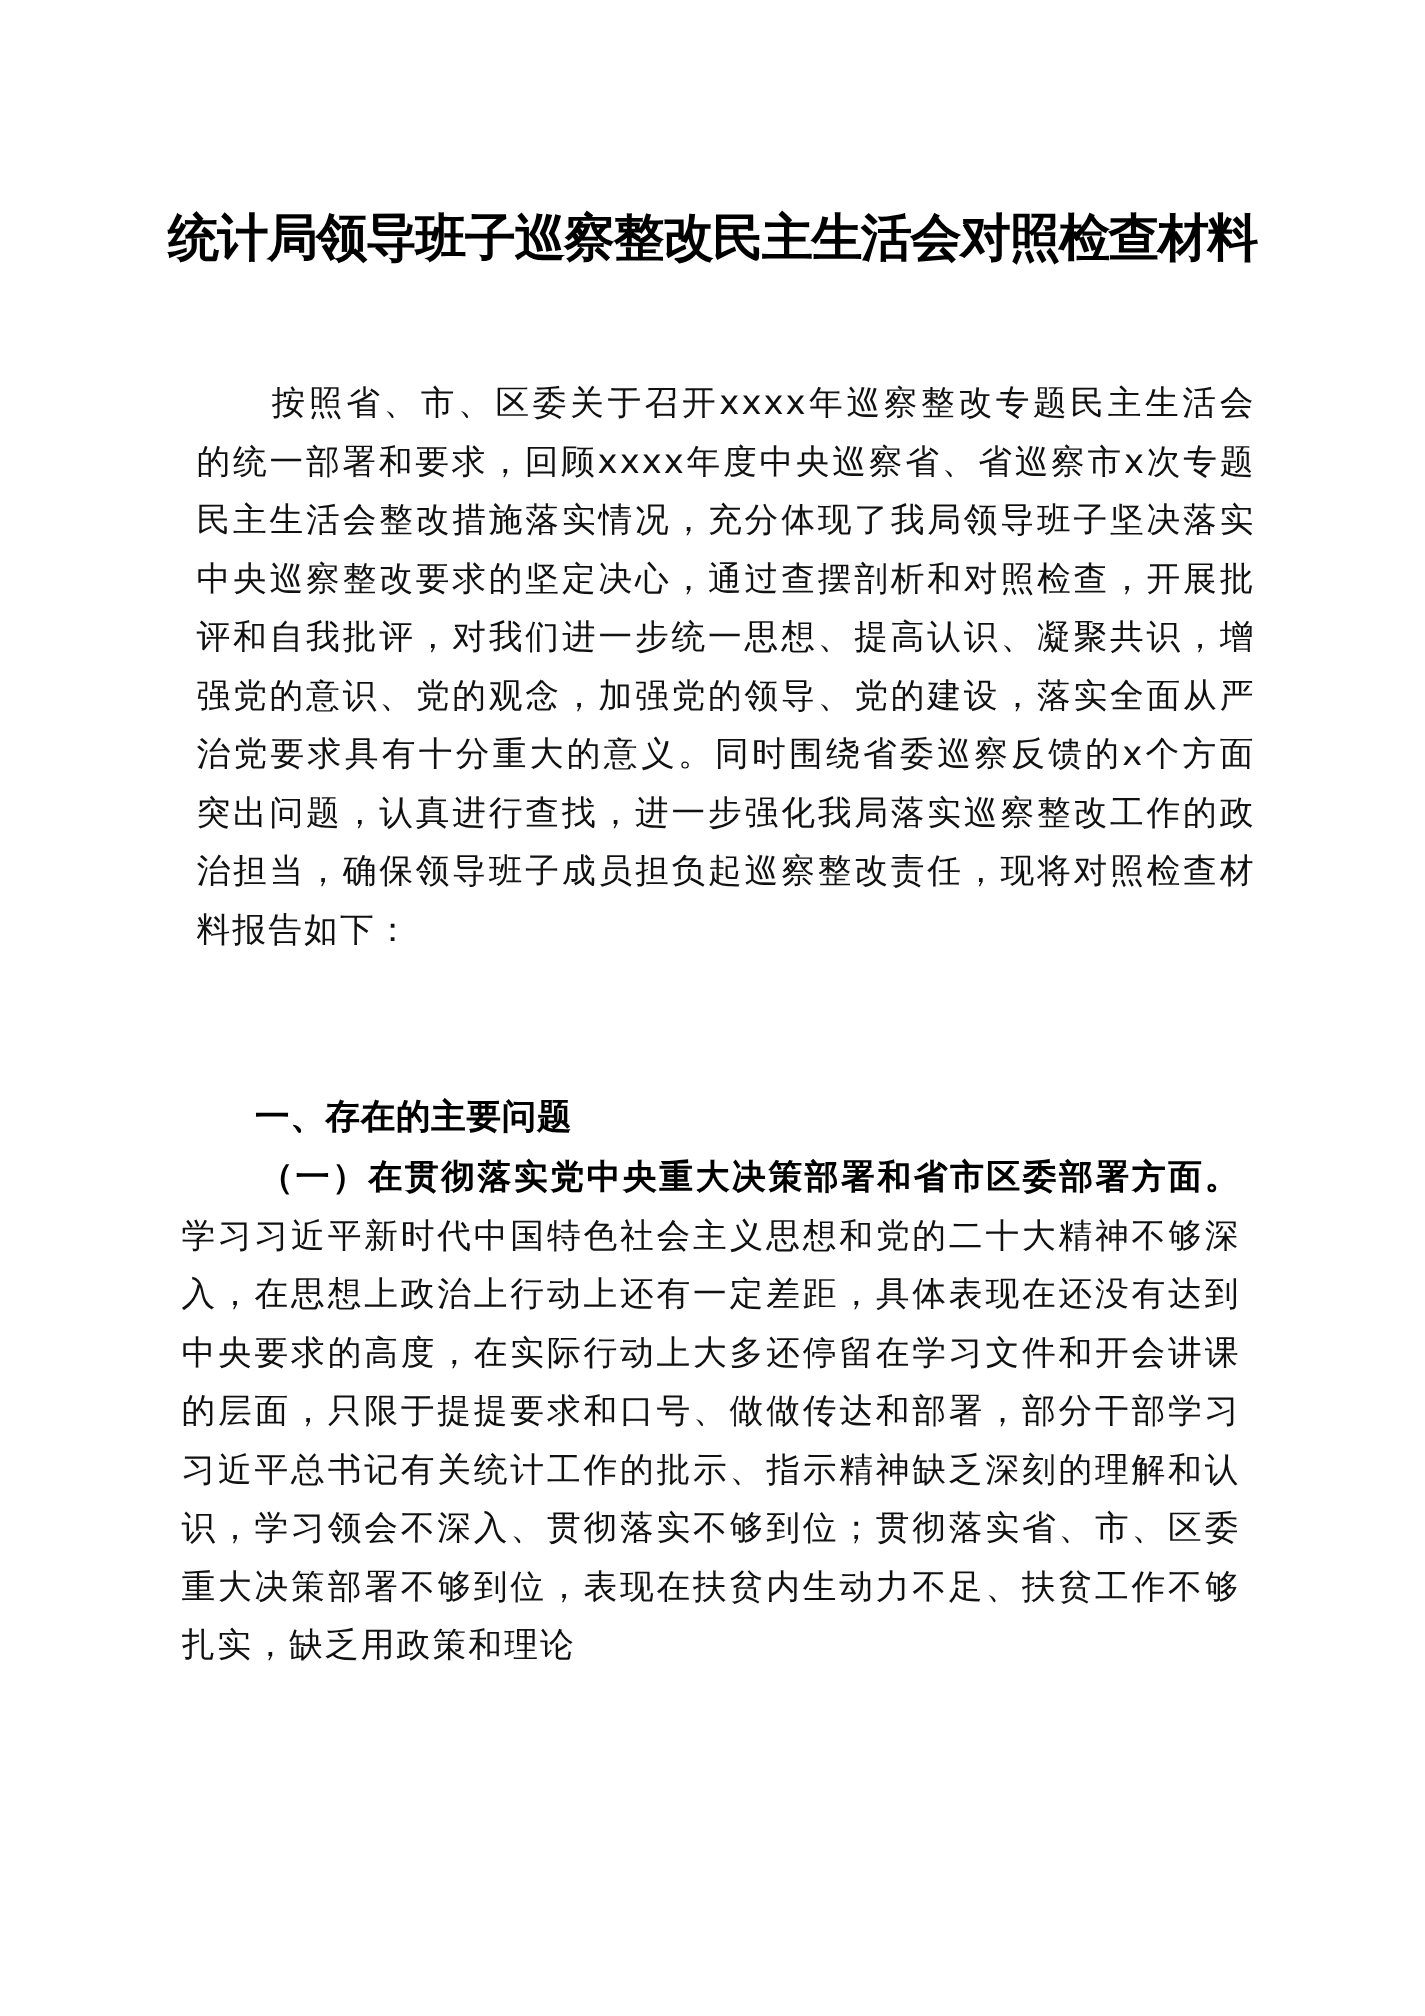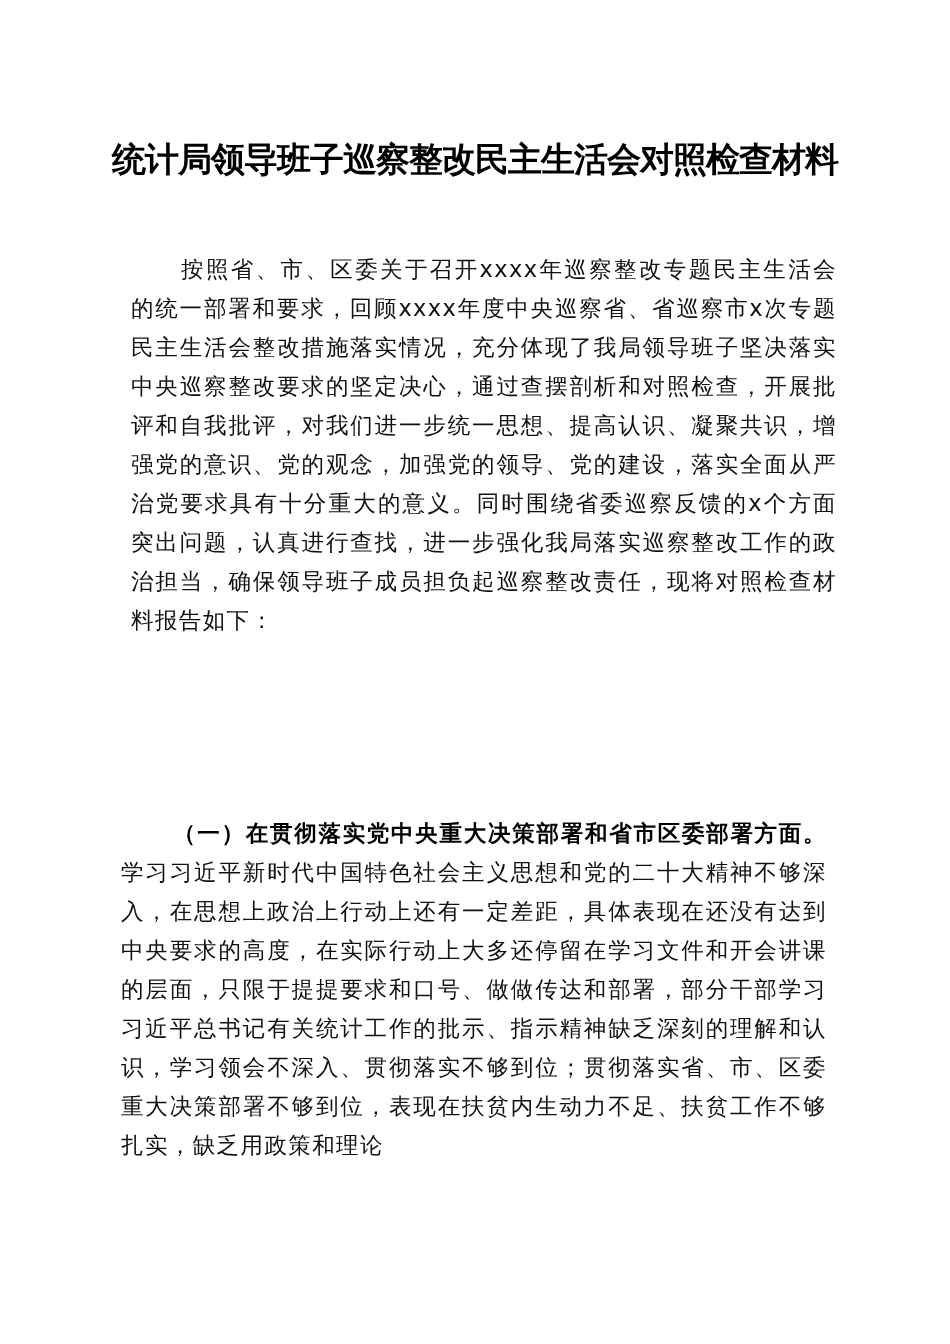--- a/index.html
+++ b/index.html
@@ -53,30 +53,31 @@
       position: absolute;
       left: 170px;
       top: 726px;
       font-family: "DejaVu Sans", "Liberation Sans", sans-serif;
       font-weight: bold;
       font-size: 23px;
       line-height: 39px;
       color: #000000;
       letter-spacing: 0.5px;
     }
-    .p2 { top: 766px; text-indent: 52px; margin-top: 48px; }
+    .p2 { top: 766px; text-indent: 52px; }
     .p2 .lead {
       font-family: "DejaVu Serif", "Liberation Serif", serif;
       font-weight: bold;
       color: #000000;
     }
   </style>
 </head>
 <body>
 
 <div class="page">
   <div class="title">统计局领导班子巡察整改民主生活会对照检查材料</div>
 
   <p class="body-text p1">按照省、市、区委关于召开xxxx年巡察整改专题民主生活会的统一部署和要求，回顾xxxx年度中央巡察省、省巡察市x次专题民主生活会整改措施落实情况，充分体现了我局领导班子坚决落实中央巡察整改要求的坚定决心，通过查摆剖析和对照检查，开展批评和自我批评，对我们进一步统一思想、提高认识、凝聚共识，增强党的意识、党的观念，加强党的领导、党的建设，落实全面从严治党要求具有十分重大的意义。同时围绕省委巡察反馈的x个方面突出问题，认真进行查找，进一步强化我局落实巡察整改工作的政治担当，确保领导班子成员担负起巡察整改责任，现将对照检查材料报告如下：</p>
 
+  <div class="h1">一、存在的主要问题</div>
 
   <p class="body-text p2"><span class="lead">（一）在贯彻落实党中央重大决策部署和省市区委部署方面。</span><span>学习习近平新时代中国特色社会主义思想和党的二十大精神不够深入，在思想上政治上行动上还有一定差距，具体表现在还没有达到中央要求的高度，在实际行动上大多还停留在学习文件和开会讲课的层面，只限于提提要求和口号、做做传达和部署，部分干部学习习近平总书记有关统计工作的批示、指示精神缺乏深刻的理解和认识，学习领会不深入、贯彻落实不够到位；贯彻落实省、市、区委重大决策部署不够到位，表现在扶贫内生动力不足、扶贫工作不够扎实，缺乏用政策和理论</span></p>
 </div>
 
 </body></html>

